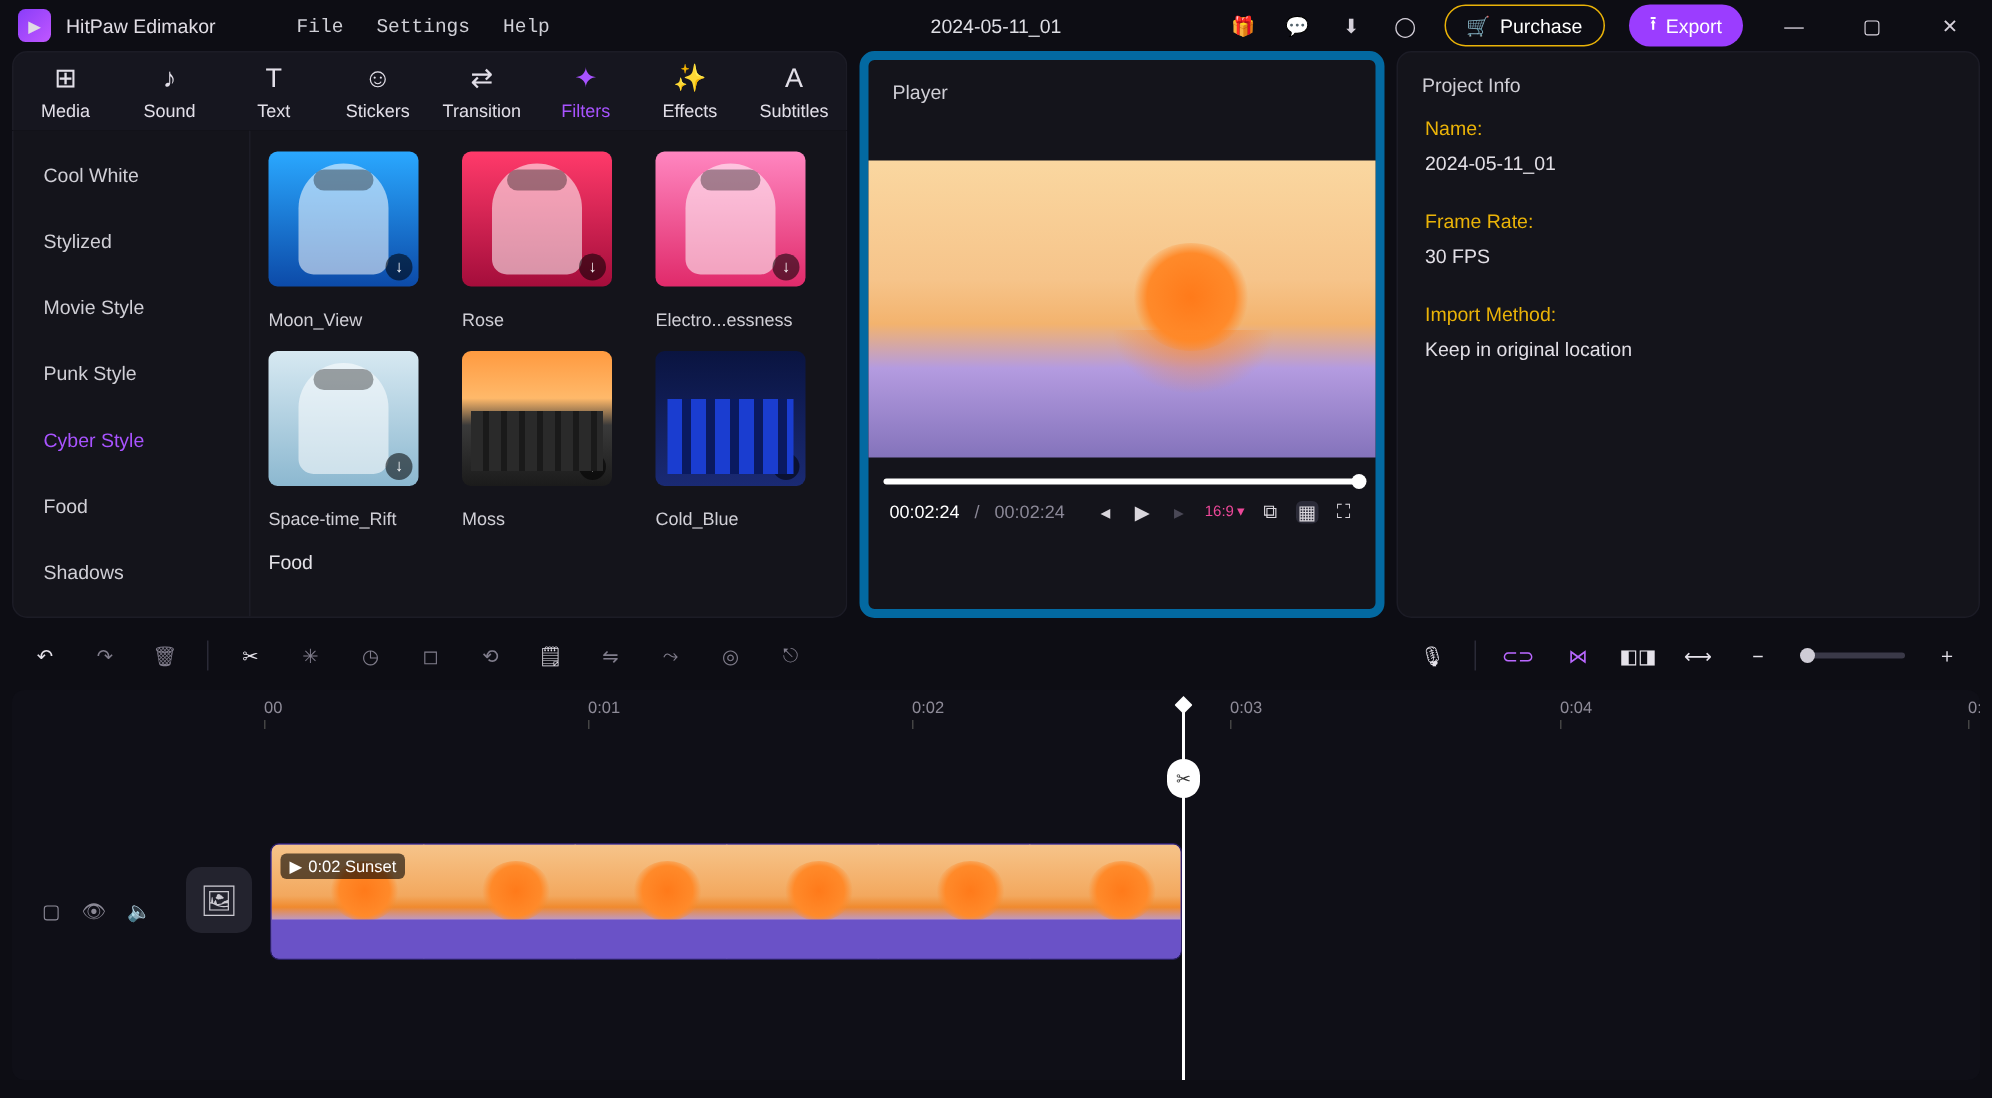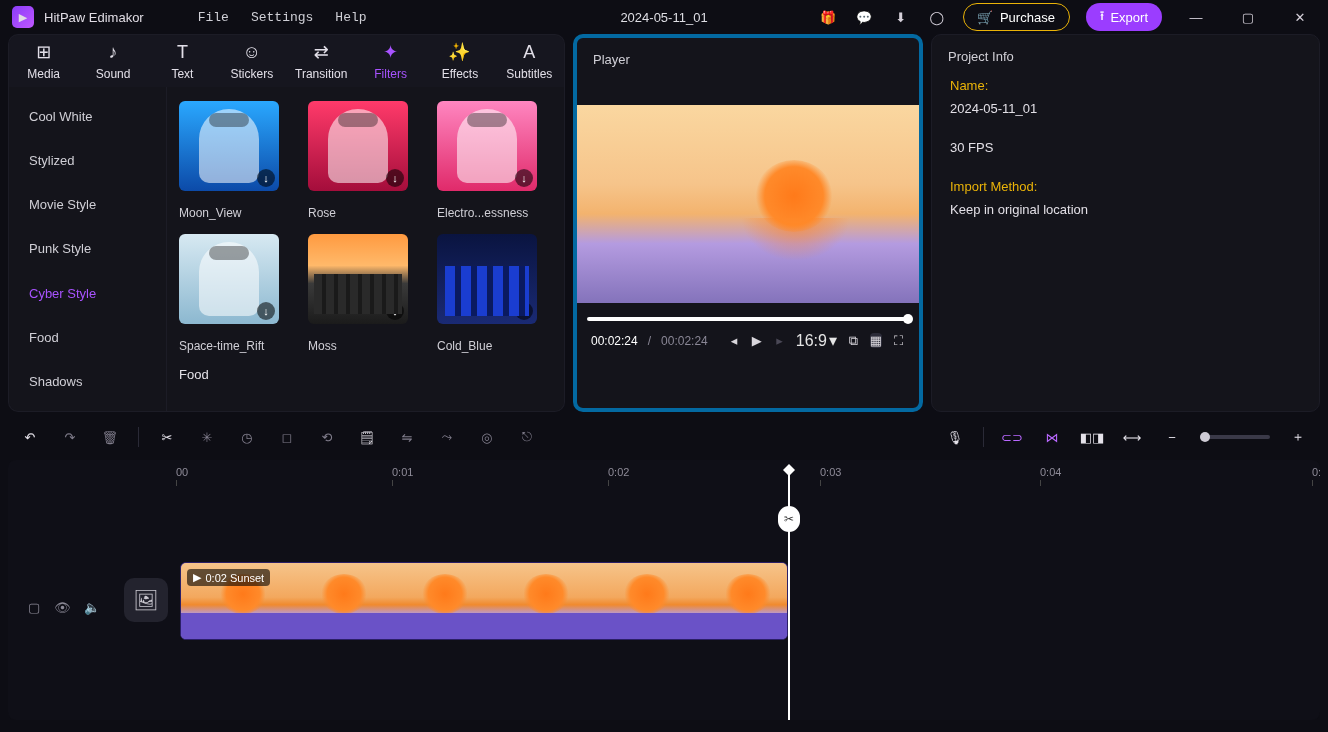--- a/index.html
+++ b/index.html
@@ -137,21 +137,21 @@
     display:flex;align-items:center;justify-content:center;
     color:#fff; font-size:11px;
   }
   .thumb-label { margin-top: 15px; color:#d0cfd6; font-size:12px; white-space:nowrap; overflow:hidden; text-overflow:ellipsis; }
   .section-header { margin-top: 14px; color:#e4e2e8; }
 
   
   .player {
     width: 350px;
     background:#14141b;
-    border:4px solid #0369a1;
+    border:6px solid #0369a1;
     border-radius:10px;
     display:flex;flex-direction:column;
   }
   .panel-title { padding:14px 16px 10px; color:#d0cfd6; }
   .video {
     margin: 28px 0 0 0;
     height: 198px;
     background: linear-gradient(#fad7a0 0%, #f6c48a 40%, #f3b36e 55%, #b49be0 70%, #8473bb 100%);
     position:relative;
     overflow:hidden;
@@ -178,21 +178,21 @@
   }
   .player-bar {
     display:flex;align-items:center;
     padding: 10px 14px 12px;
     gap:10px;
   }
   .time-cur { color:#fff; font-size:12px;}
   .time-tot { color:#8a8796; font-size:12px;}
   .player-bar .spacer{flex:1;}
   .pc { width:22px;display:flex;align-items:center;justify-content:center;color:#d9d6dc; }
-  .ratio { color:#e5e5e5; font-size:16px; display:flex;align-items:center;gap:2px;}
+  .ratio { color:#ec4899; font-size:10px; display:flex;align-items:center;gap:2px;}
 
   
   .info {
     flex:1;
     background:#14141b;
     border:1px solid #1c1c26;
     border-radius:10px;
     padding-bottom:10px;
   }
   .info .row { padding: 4px 18px; color:#eab308; }
@@ -439,20 +439,21 @@
       <div class="pc" style="background:#2b2b38;border-radius:4px">▦</div>
       <div class="pc">⛶</div>
     </div>
   </div>
 
   <div class="info">
     <div class="panel-title">Project Info</div>
     <div class="row">Name:</div>
     <div class="row val">2024-05-11_01</div>
     <div class="gap"></div>
+    <div class="row">Frame Rate:</div>
     <div class="row val">30 FPS</div>
     <div class="gap"></div>
     <div class="row">Import Method:</div>
     <div class="row val">Keep in original location</div>
   </div>
 </div>
 
 <div class="toolbar">
   <div class="tbtn on">↶</div>
   <div class="tbtn">↷</div>

